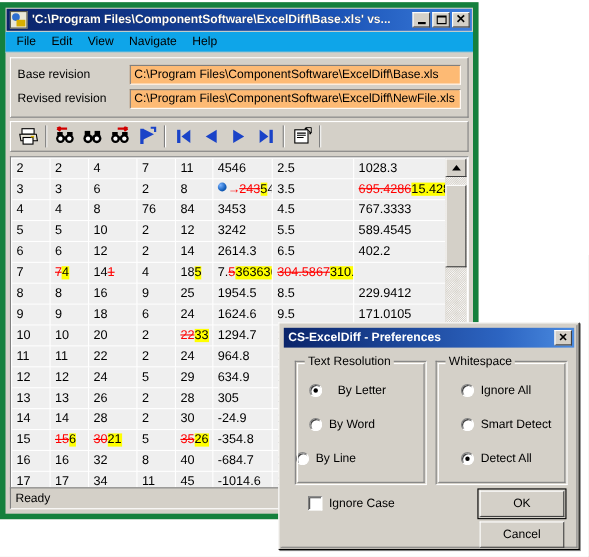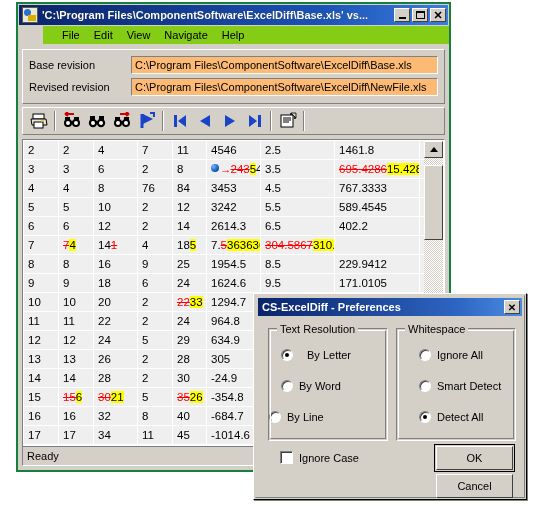--- a/index.html
+++ b/index.html
@@ -8,24 +8,24 @@
     width: 535px; height: 506px;
     background: #ffffff;
     font-family: "Liberation Sans", sans-serif;
     overflow: hidden;
   }
   #root { position: relative; width: 535px; height: 506px; background:#fff; }
 
   
   .window {
     position: absolute;
-    left: 16px; top: 2px;
+    left: 0; top: 2px;
     width: 435px; height: 470px;
     background: #d4d0c8;
-    border: 2px solid #15803d;
+    border: 5px solid #15803d;
     box-shadow: 0 0 0 0 #000;
   }
   .titlebar {
     height: 20px;
     margin: 1px;
     background: linear-gradient(to right, #0a246a 0%, #1a52b5 70%, #3b7ddc 100%);
     display: flex; align-items: center;
     padding: 0 2px 0 3px;
   }
   .title-icon {
@@ -61,24 +61,23 @@
     display:flex; align-items:center; justify-content:center;
   }
   .tb-btn .g { position: relative; display:block; }
   .min-g { width: 7px; height: 2px; background:#000; margin-top:5px; }
   .max-g { width: 9px; height: 8px; border:1px solid #000; border-top-width:2px; }
   .cls-g { font-family:"Liberation Sans",sans-serif; font-size:11px; font-weight:bold; line-height:10px;}
 
   .menubar {
     height: 19px;
     display: flex; align-items: center;
-    padding-left: 12px;
-    background: #84cc16;
+    padding-left: 3px;
+    background: #0ea5e9;
     border-bottom: 1px solid #d4d0c8;
-    margin-left: 25px;
   }
   .menu-item {
     font-size: 11px; color: #000;
     padding: 2px 7px;
     cursor: default;
   }
 
   .rev-panel {
     margin: 4px 4px 0 4px;
     padding: 6px 6px 7px 6px;
@@ -447,21 +446,21 @@
     <div class="grid-wrap">
       <div class="grid-inner" id="grid-body">
           <div class="grow">
             <div class="gcell c0">2</div>
             <div class="gcell c1">2</div>
             <div class="gcell c2">4</div>
             <div class="gcell c3">7</div>
             <div class="gcell c4">11</div>
             <div class="gcell c5">4546</div>
             <div class="gcell c6">2.5</div>
-            <div class="gcell c7">1461.8</div>
+            <div class="gcell c7">1028.3</div>
           </div>
           <div class="grow">
             <div class="gcell c0">3</div>
             <div class="gcell c1">3</div>
             <div class="gcell c2">6</div>
             <div class="gcell c3">2</div>
             <div class="gcell c4">8</div>
             <div class="gcell c5"><span class="bullet"></span><span class="arrow">→</span><span class="del">243</span><span class="ins">5</span><span>4</span></div>
             <div class="gcell c6">3.5</div>
             <div class="gcell c7"><span class="del">695.4286</span><span class="ins">15.42857</span></div>

